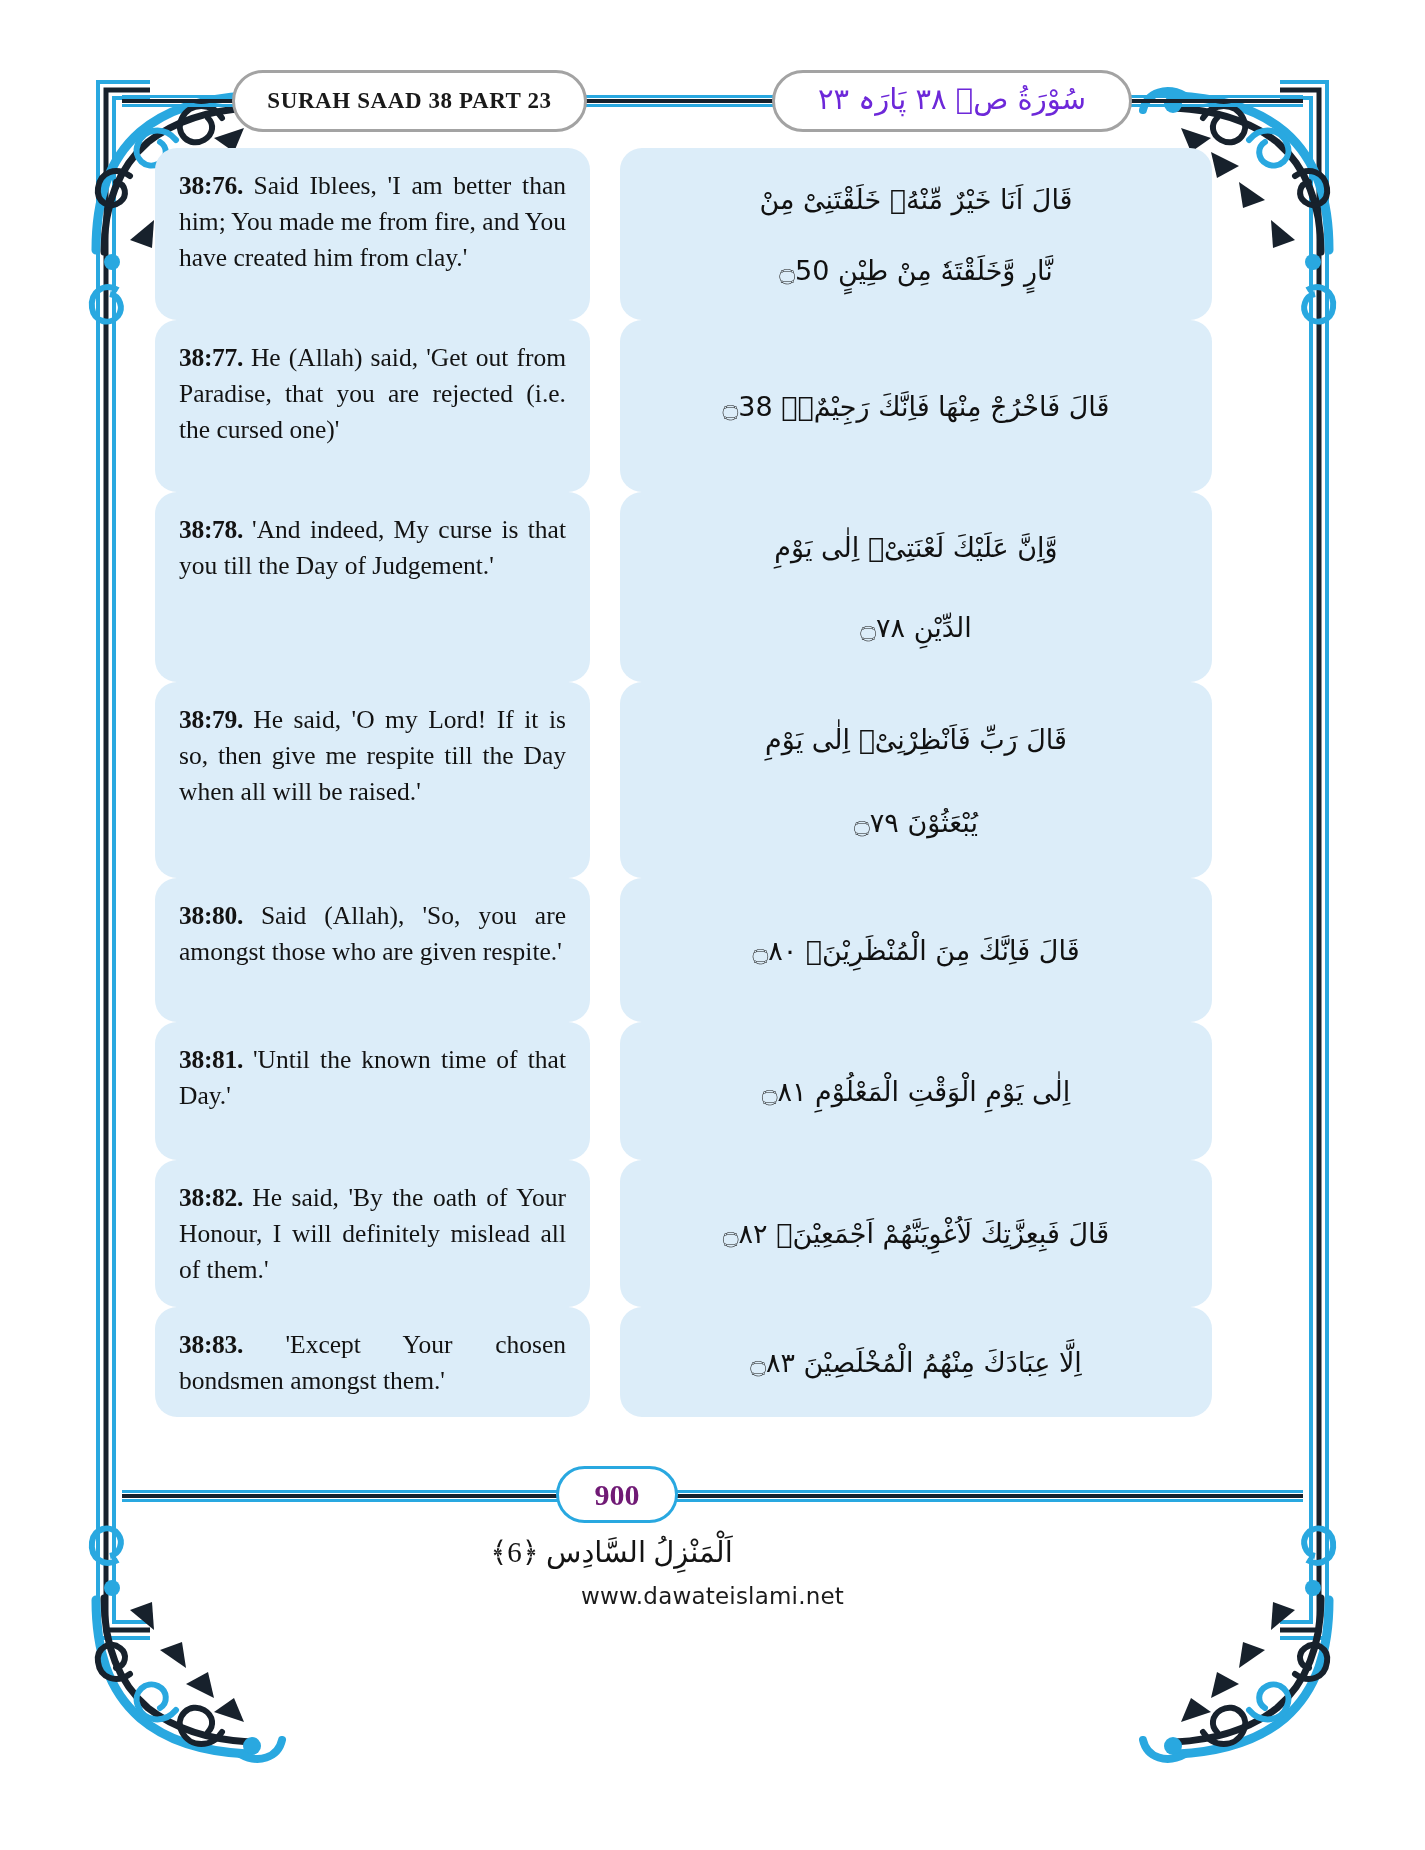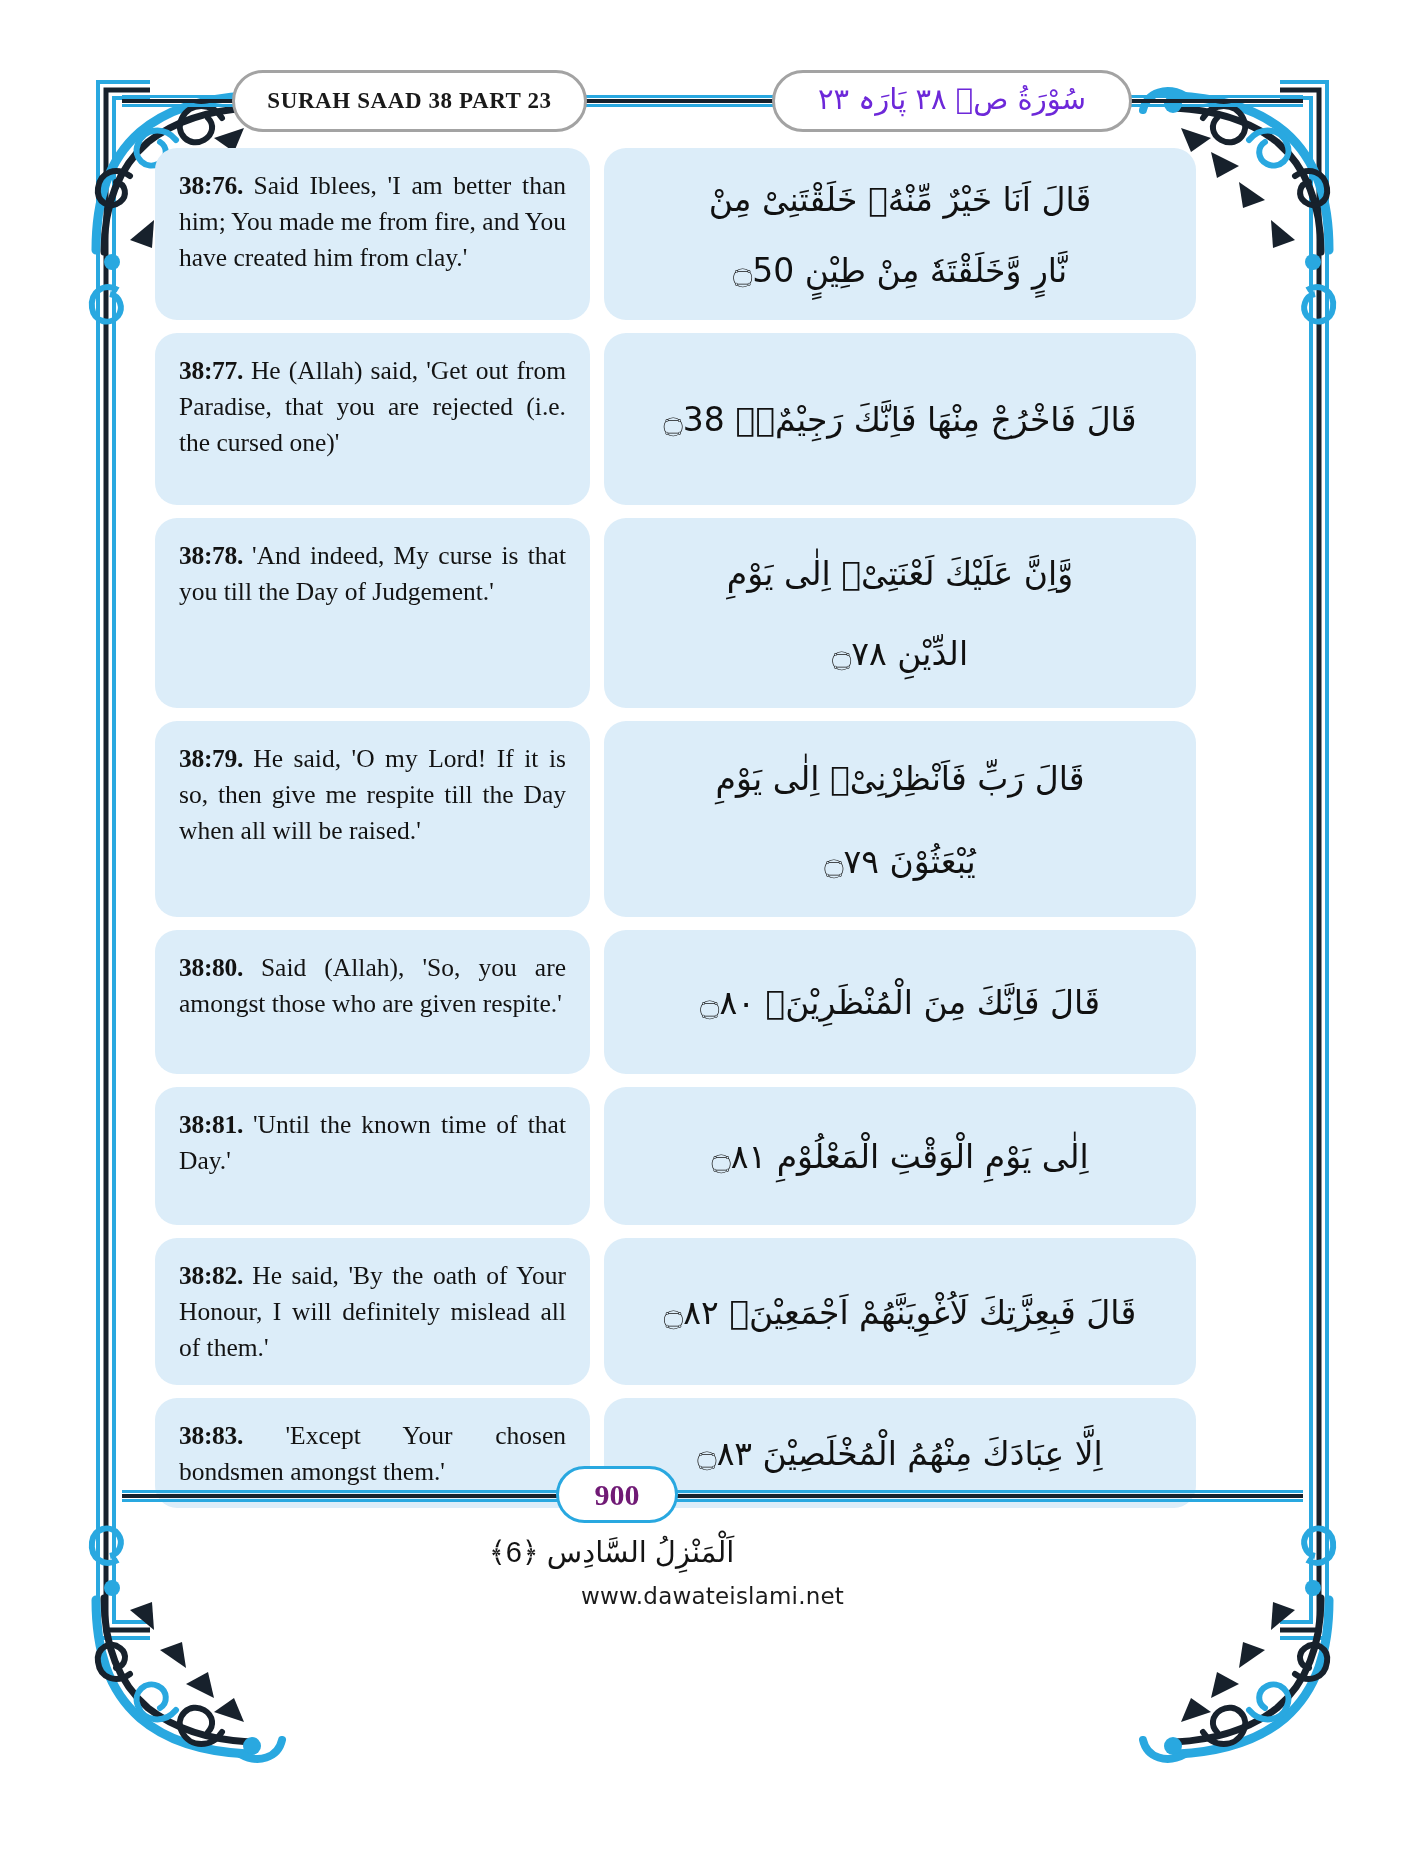--- a/index.html
+++ b/index.html
@@ -95,22 +95,21 @@
 
   
   .verses {
     position: absolute;
     left: 33px;
     top: 78px;
     width: 1118px;
   }
   .verse-row {
     display: flex;
-    gap: 14px;
-    margin-bottom: 13px;
+    gap: 30px;
     align-items: stretch;
   }
   .cell {
     background: #dcedf9;
     border-radius: 22px;
     box-sizing: border-box;
   }
   .cell-en {
     width: 435px;
     padding: 20px 24px 18px 24px;
@@ -123,21 +122,21 @@
     color: #131313;
   }
   .cell-en .vnum {
     font-weight: bold;
     letter-spacing: -0.3px;
   }
   .cell-ar {
     width: 592px;
     padding: 16px 26px 14px 26px;
     font-family: "DejaVu Sans", sans-serif;
-    font-size: 33px;
+    font-size: 27px;
     line-height: 1.55;
     color: #111111;
     direction: rtl;
     text-align: center;
     display: flex;
     align-items: center;
     justify-content: center;
     flex-wrap: wrap;
   }
   .cell-ar span { display:block; width:100%; }
@@ -195,21 +194,21 @@
     font-size: 30px;
     font-weight: bold;
     color: #701a75;
   }
   .manzil {
     position: absolute;
     left: 0;
     top: 80px;
     width: 1223px;
     text-align: center;
-    font-family: Liberation Sans, sans-serif;
+    font-family: Liberation Serif, serif;
     font-size: 29px;
     color: #141414;
     direction: rtl;
   }
   .site {
     position: absolute;
     left: 0;
     top: 128px;
     width: 1425px;
     text-align: center;

